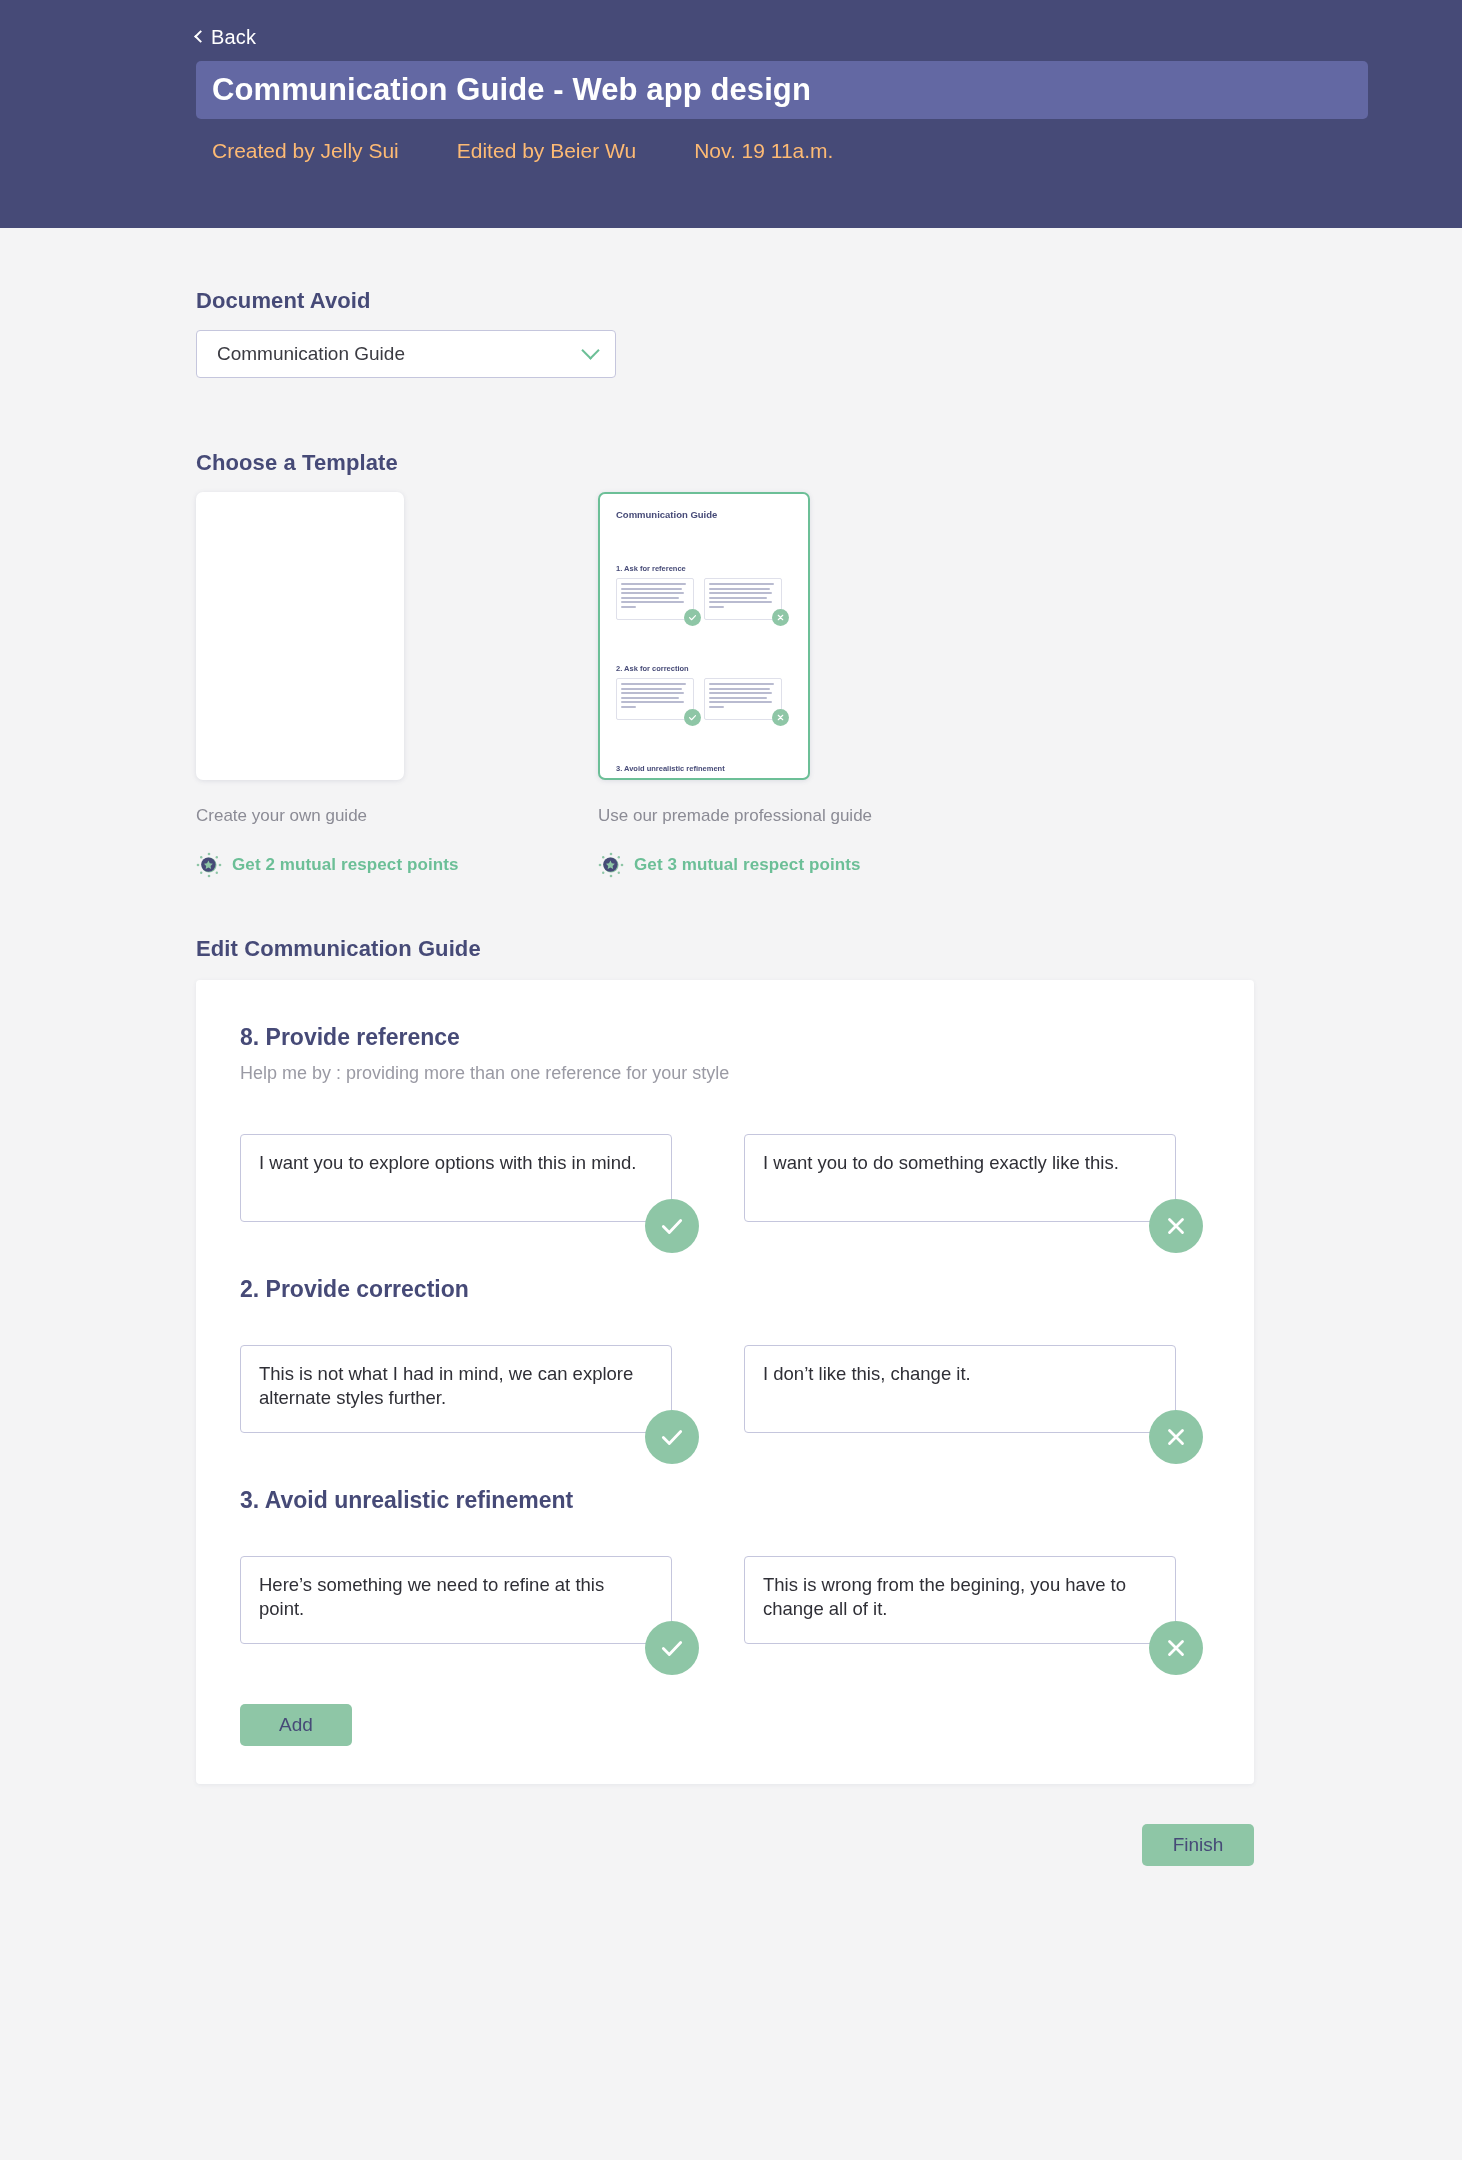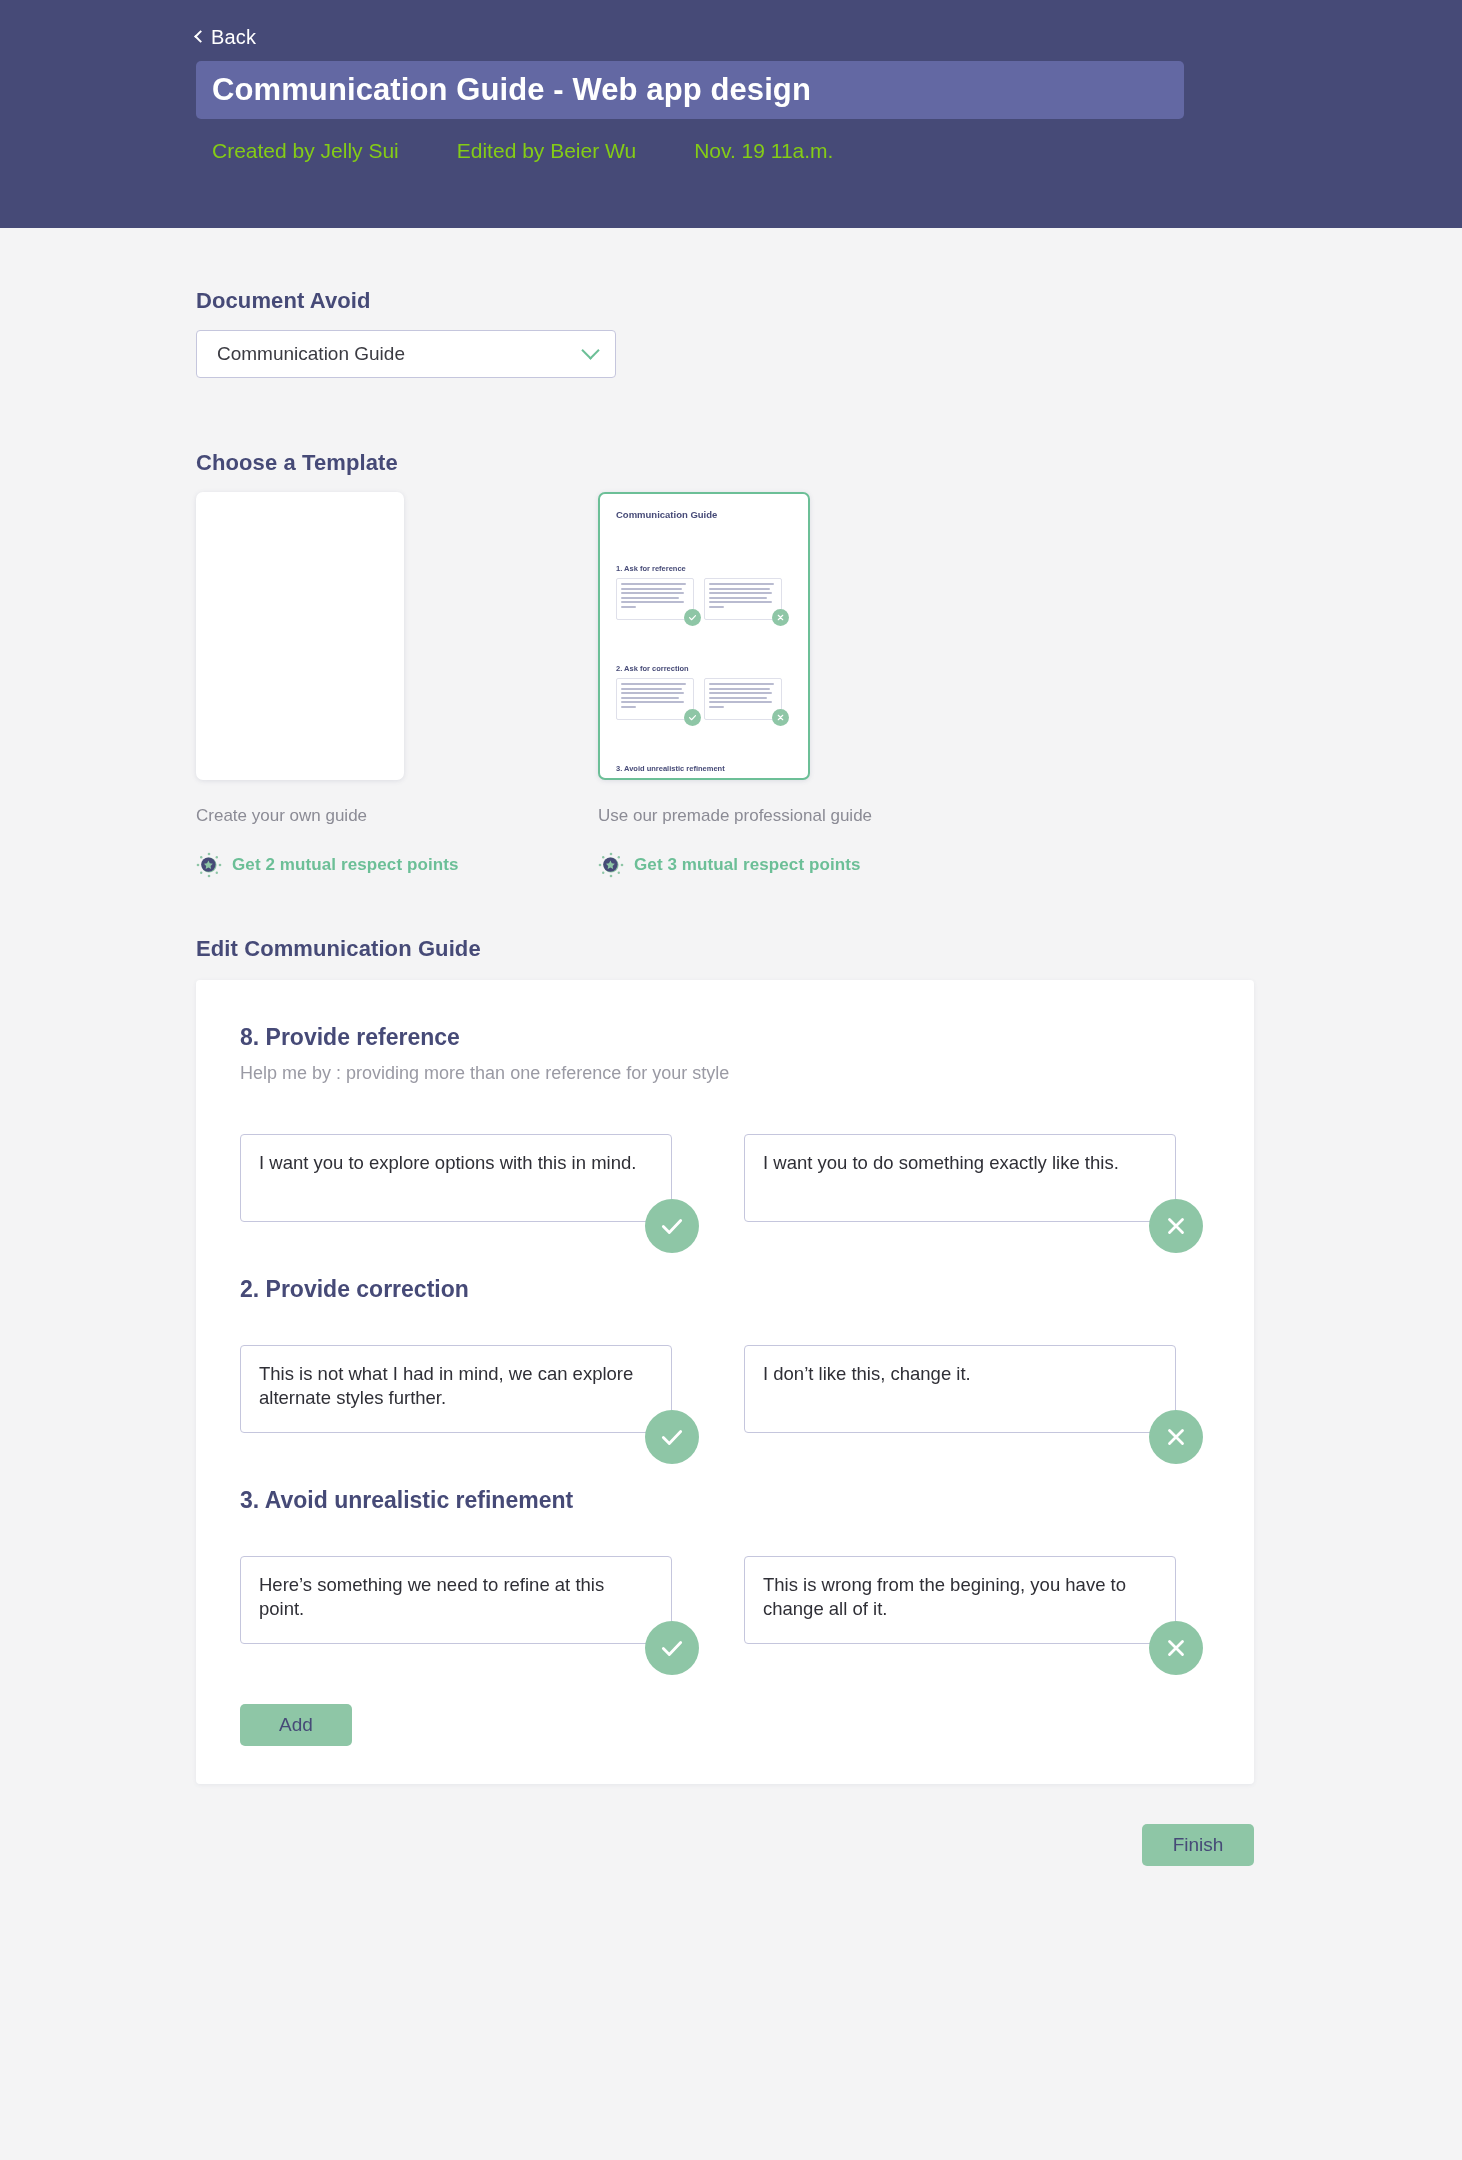--- a/index.html
+++ b/index.html
@@ -46,34 +46,34 @@
     top: -1px;
   }
 
   .title-bar {
     background: #6368a3;
     border-radius: 5px;
     height: 58px;
     display: flex;
     align-items: center;
     padding: 0 16px;
-    width: 988px;
+    width: 1172px;
   }
   .title-bar span {
     color: #ffffff;
     font-size: 31px;
     font-weight: bold;
     letter-spacing: .1px;
   }
 
   .meta-row {
     display: flex;
     margin-top: 20px;
     padding-left: 16px;
-    color: #84cc16;
+    color: #fdba74;
     font-size: 21px;
   }
   .meta-row .meta-item { margin-right: 58px; }
   .meta-row .meta-item:last-child { margin-right: 0; }
 
   
   .main {
     padding: 0 196px;
     padding-top: 60px;
   }

